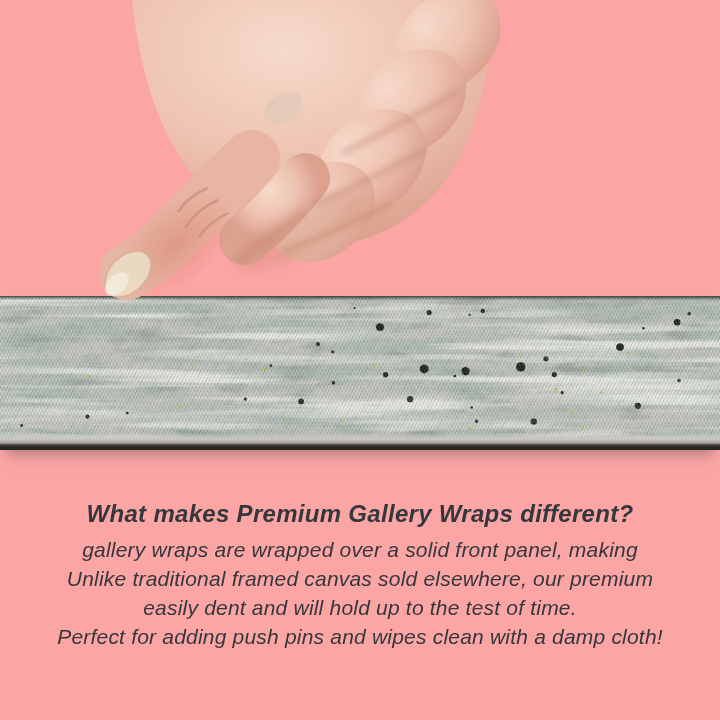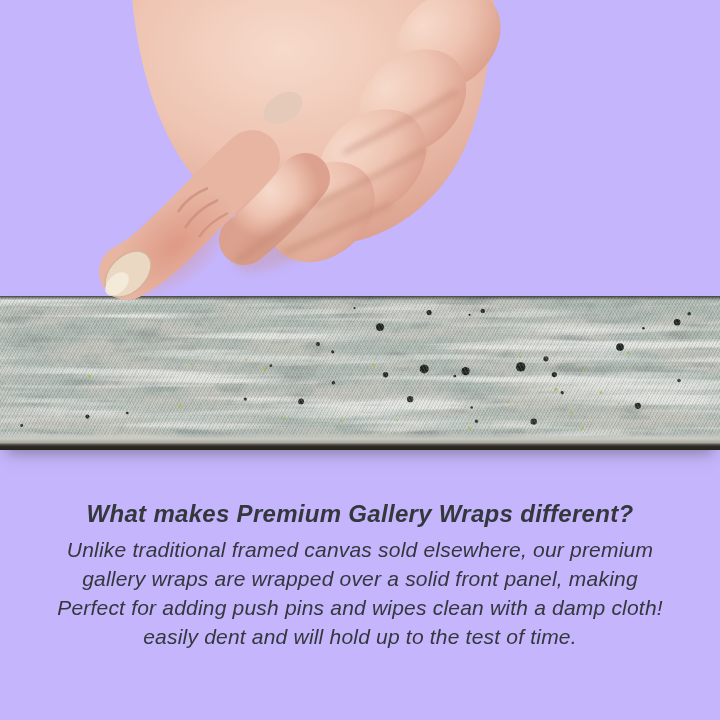--- a/index.html
+++ b/index.html
@@ -1,18 +1,18 @@
 <!DOCTYPE html>
 <html><head>
 <meta charset="utf-8">
 <style>
   html,body{margin:0;padding:0;background:#ffffff;}
   .stage{
     position:relative;width:720px;height:720px;overflow:hidden;
-    background:#c4b5fd;font-family:"Liberation Sans",sans-serif;
+    background:#fca5a5;font-family:"Liberation Sans",sans-serif;
   }
   
   .hand-photo{position:absolute;left:0;top:0;width:720px;height:312px;z-index:3;}
   
   .canvas-strip{
     position:absolute;left:0;top:296px;width:720px;height:154px;z-index:2;
     background:#c0c2ba;
     box-shadow:0 10px 14px -7px rgba(70,70,70,.5);
   }
   .canvas-strip svg{position:absolute;inset:0;width:100%;height:100%;}
@@ -181,20 +181,20 @@
         </g>
     </svg>
     <div class="weave"></div>
     <div class="strip-top-edge"></div>
     <div class="strip-bottom-edge"></div>
   </div>
 
   <figcaption class="caption">
     <h2 class="caption-heading">What makes Premium Gallery Wraps different?</h2>
     <p style="margin:0">
+      <span class="caption-line">gallery wraps are wrapped over a solid front panel, making</span>
       <span class="caption-line">Unlike traditional framed canvas sold elsewhere, our premium</span>
-      <span class="caption-line">gallery wraps are wrapped over a solid front panel, making</span>
+      <span class="caption-line">easily dent and will hold up to the test of time.</span>
       <span class="caption-line">Perfect for adding push pins and wipes clean with a damp cloth!</span>
-      <span class="caption-line">easily dent and will hold up to the test of time.</span>
     </p>
   </figcaption>
 
 </div>
 
 </body></html>

